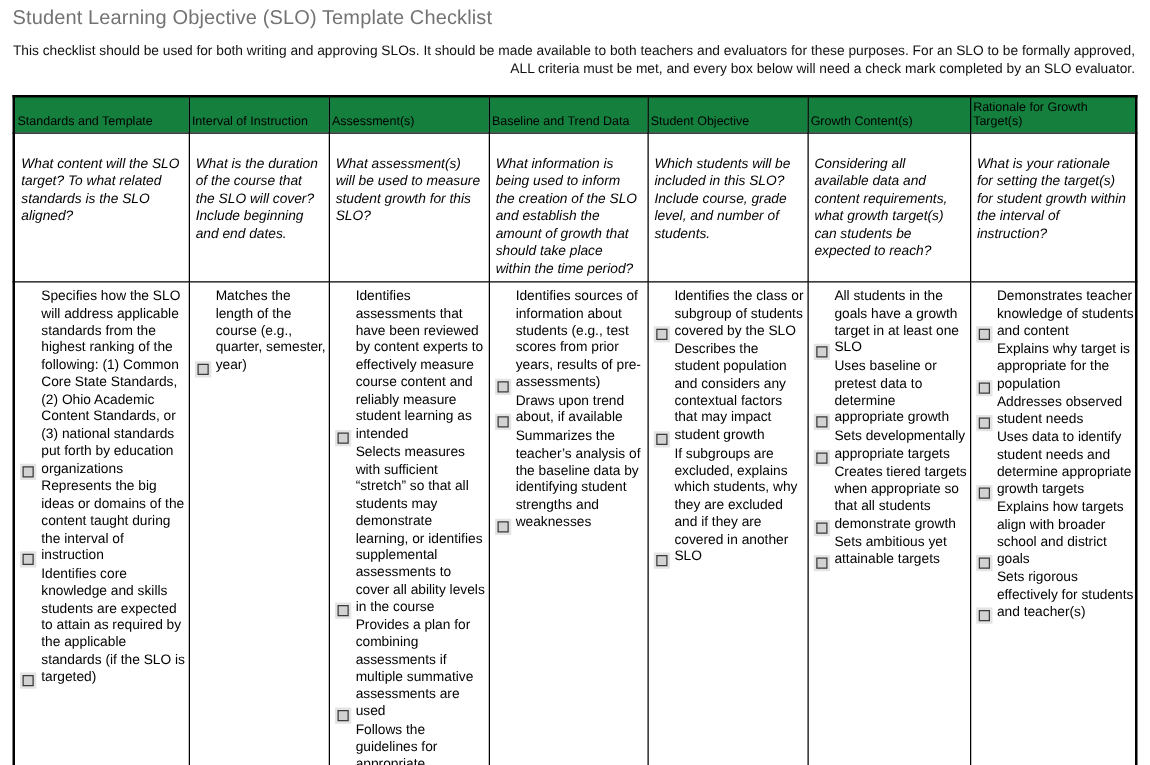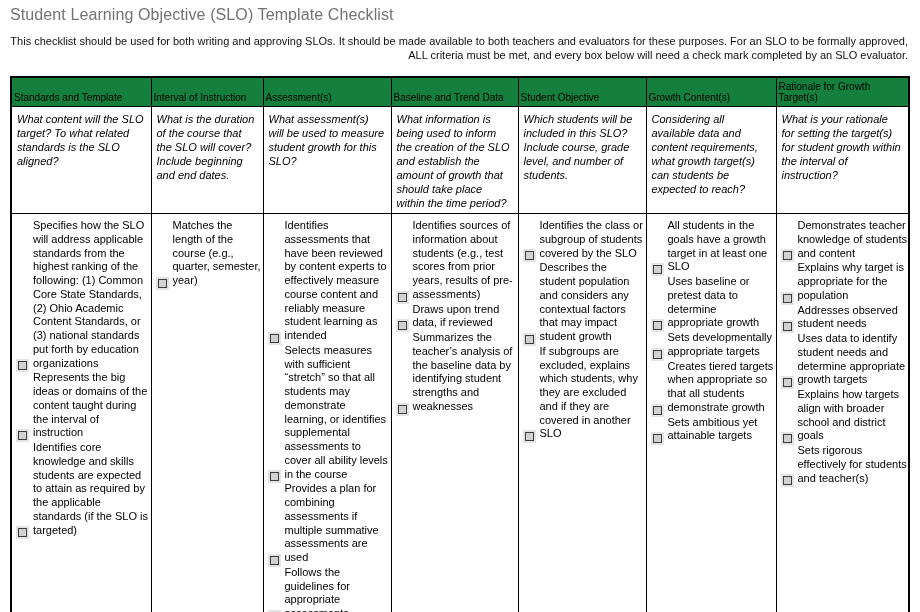--- a/index.html
+++ b/index.html
@@ -51,21 +51,21 @@
     vertical-align: bottom;
     padding: 3px 2px 2px 2px;
     height: 25px;
     line-height: 1.15;
   }
   td.question {
     vertical-align: top;
     font-style: italic;
     font-size: 11px;
     line-height: 1.28;
-    padding: 5px 5px 3px 5px;
+    padding: 17px 5px 3px 5px;
     height: 107px;
   }
   td.items-cell {
     vertical-align: top;
     font-size: 11px;
     line-height: 1.25;
     padding: 5px 1px 4px 3px;
     height: 398px;
   }
   .item {
@@ -163,21 +163,21 @@
               <span class="item-text">Follows the guidelines for appropriate assessments</span>
             </div>
           </td>
           <td class="items-cell">
             <div class="item">
               <span class="checkbox"></span>
               <span class="item-text">Identifies sources of information about students (e.g., test scores from prior years, results of pre-assessments)</span>
             </div>
             <div class="item">
               <span class="checkbox"></span>
-              <span class="item-text">Draws upon trend data, if reviewed</span>
+              <span class="item-text">Draws upon trend about, if available</span>
             </div>
             <div class="item">
               <span class="checkbox"></span>
               <span class="item-text">Summarizes the teacher’s analysis of the baseline data by identifying student strengths and weaknesses</span>
             </div>
           </td>
           <td class="items-cell">
             <div class="item">
               <span class="checkbox"></span>
               <span class="item-text">Identifies the class or subgroup of students covered by the SLO</span>

